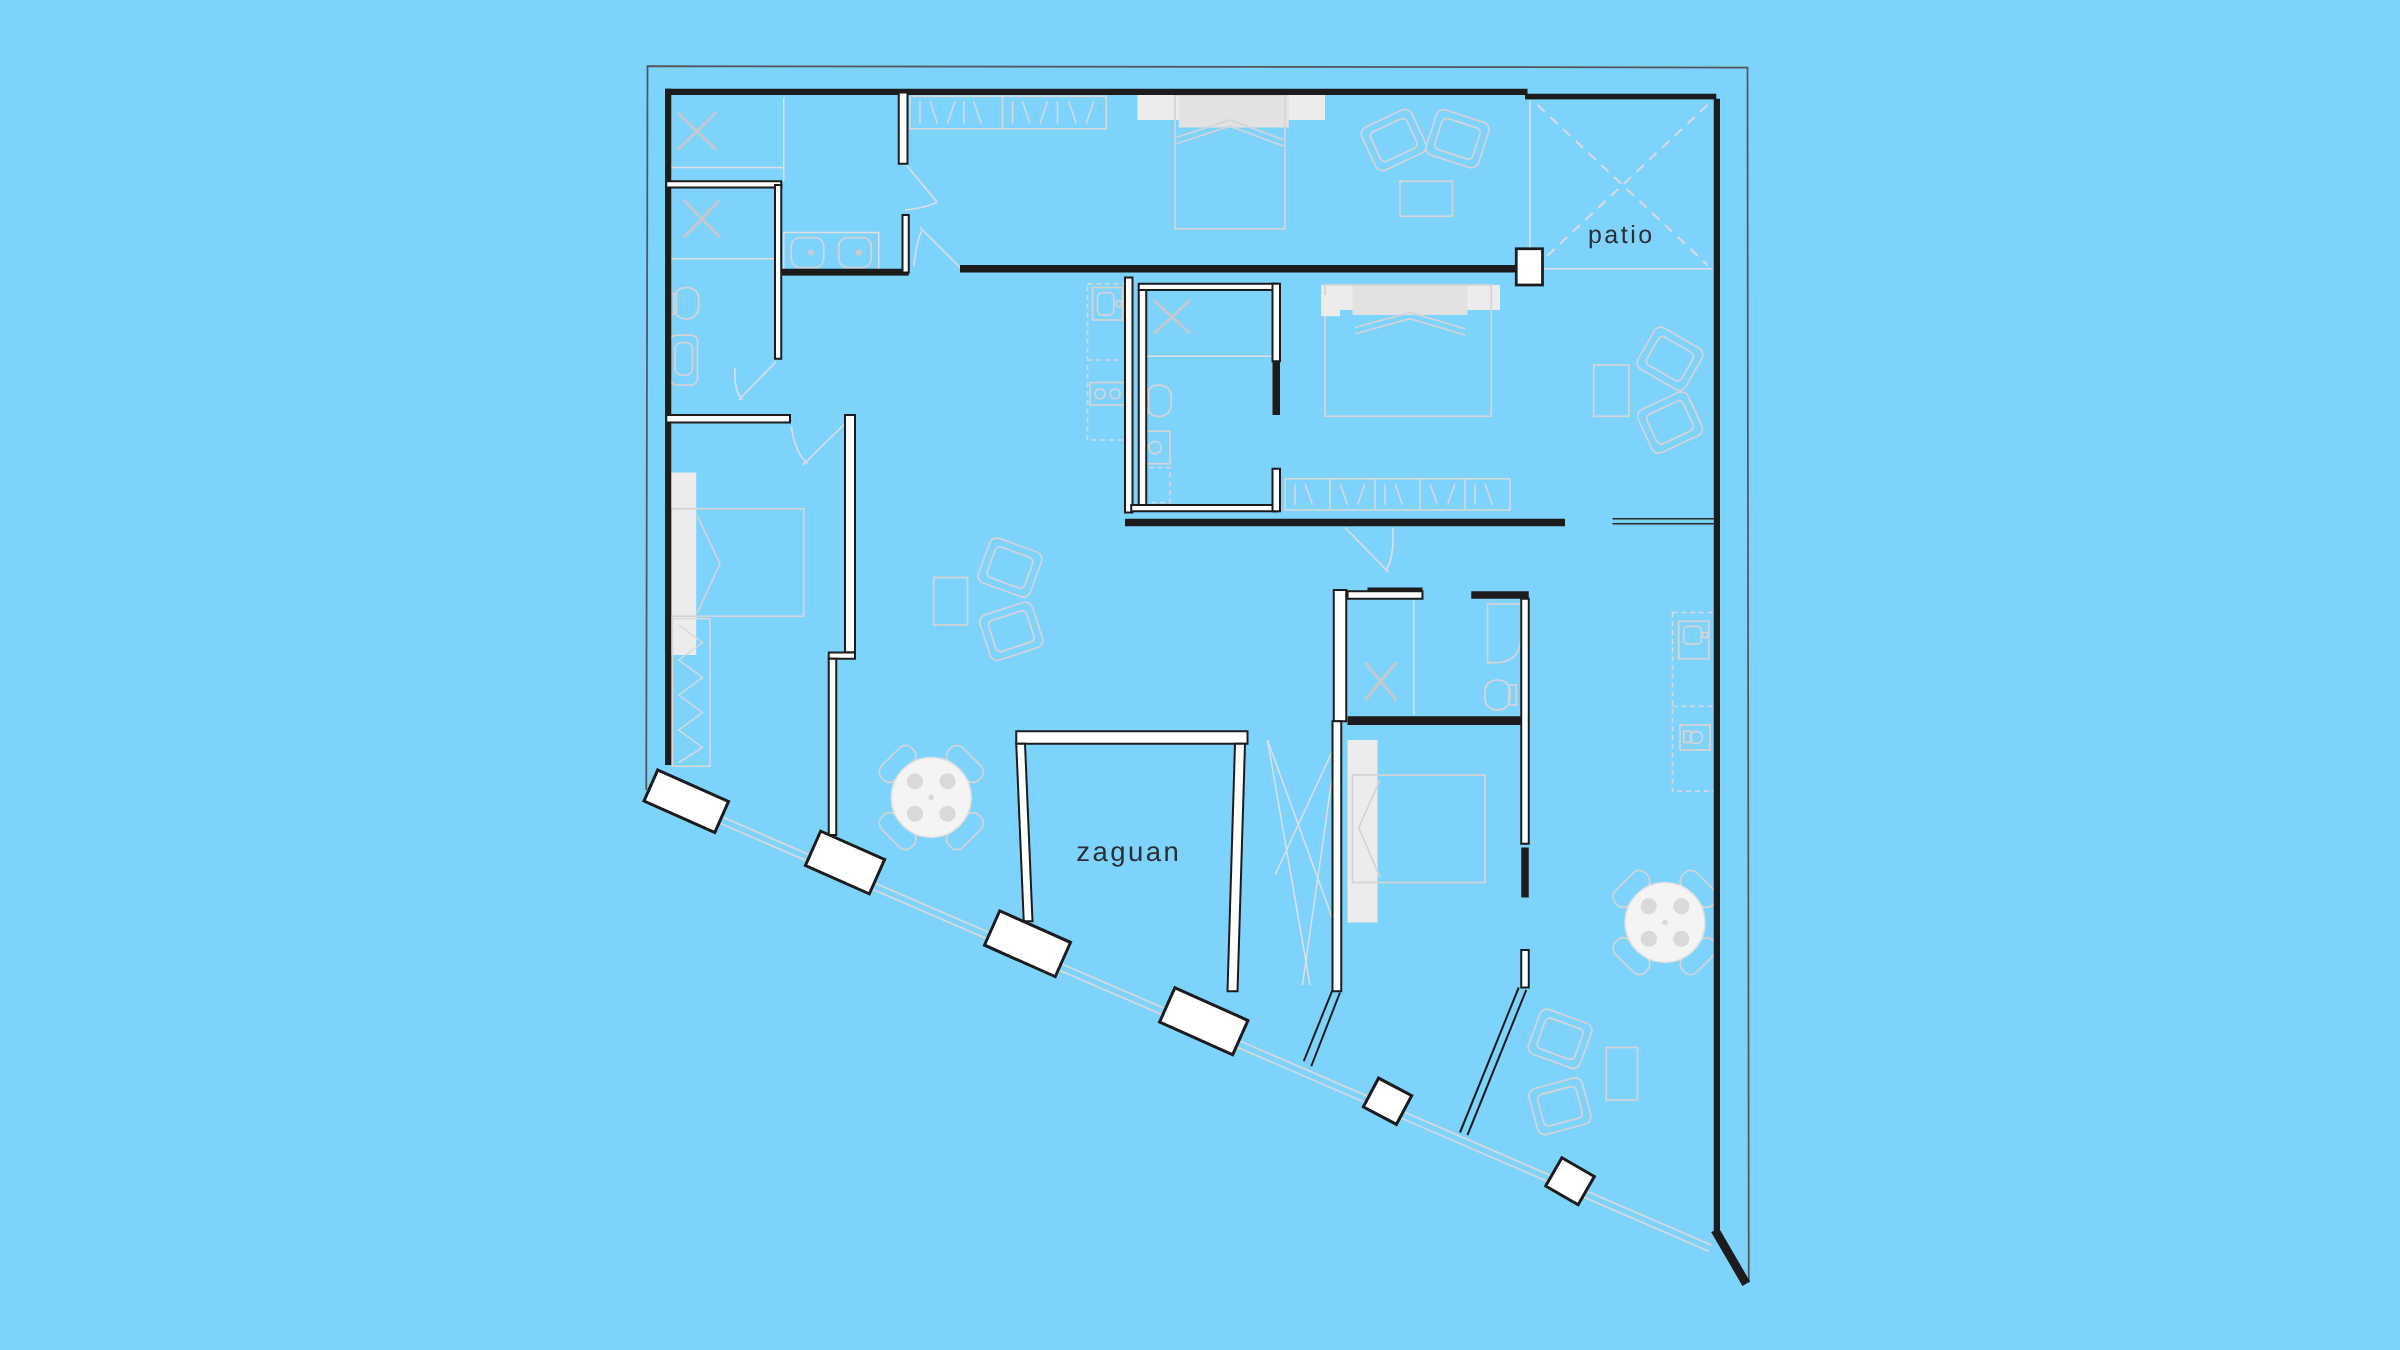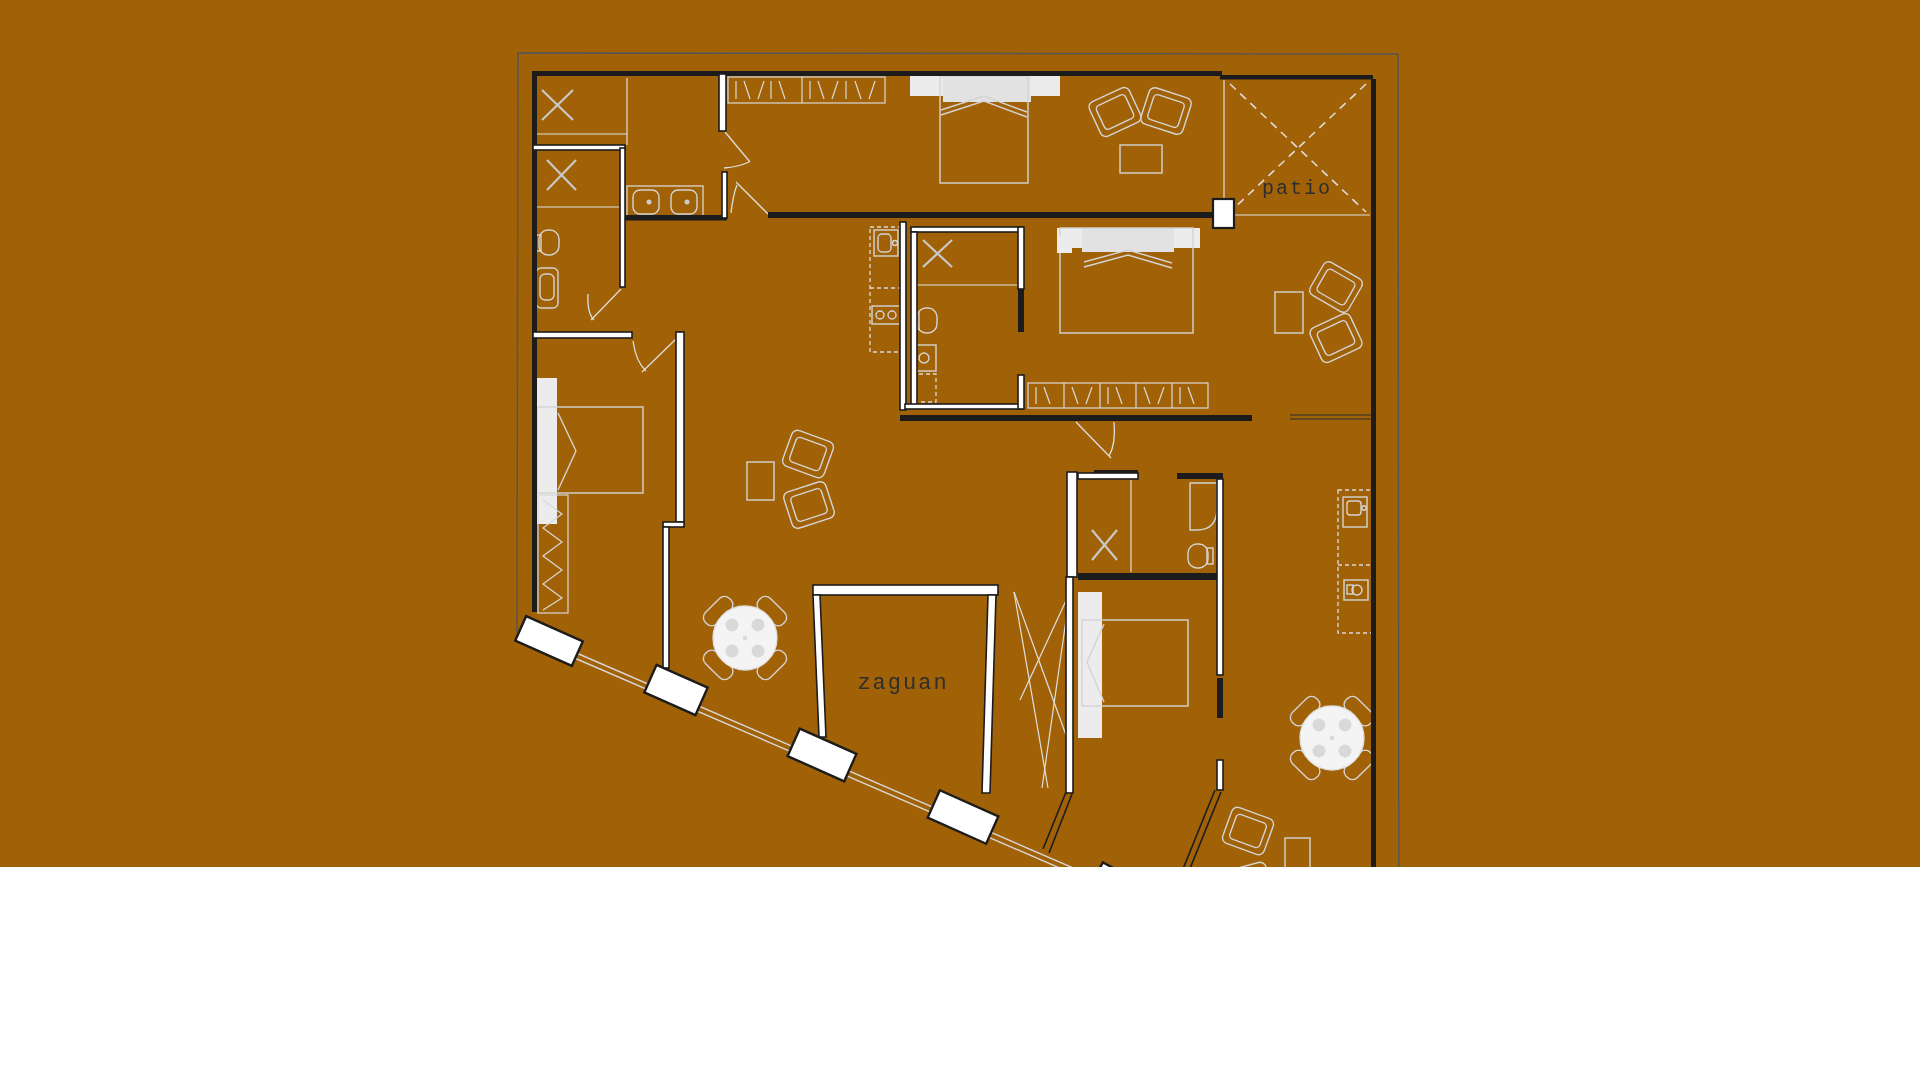--- a/index.html
+++ b/index.html
@@ -1,17 +1,17 @@
 <!DOCTYPE html>
 <html><head>
 <meta charset="utf-8">
 <style>
   html,body{margin:0;padding:0;background:#ffffff;}
-  .stage{position:relative;width:1920px;height:867px;background:#a16207;overflow:hidden;
-         font-family:Liberation Mono, monospace;}
+  .stage{position:relative;width:1920px;height:1080px;background:#7dd3fc;overflow:hidden;
+         font-family:Liberation Sans, sans-serif;}
   svg{position:absolute;left:0;top:0;}
   text.room-label{fill:#2e2e2e;letter-spacing:2px;}
   
   .wall-solid{fill:#1c1c1c;stroke:none;}
   .wall-outline{fill:#ffffff;stroke:#1c1c1c;stroke-width:1.6;}
   .thinline{stroke:#555;stroke-width:1.4;fill:none;}
   .furn{stroke:#d4d4d4;stroke-width:1.4;fill:none;}
   .furnfill{fill:#ececec;stroke:none;}
   .furnfill2{fill:#e2e2e2;stroke:none;}
   .lightline{stroke:#e0e0e0;stroke-width:1.2;fill:none;}

